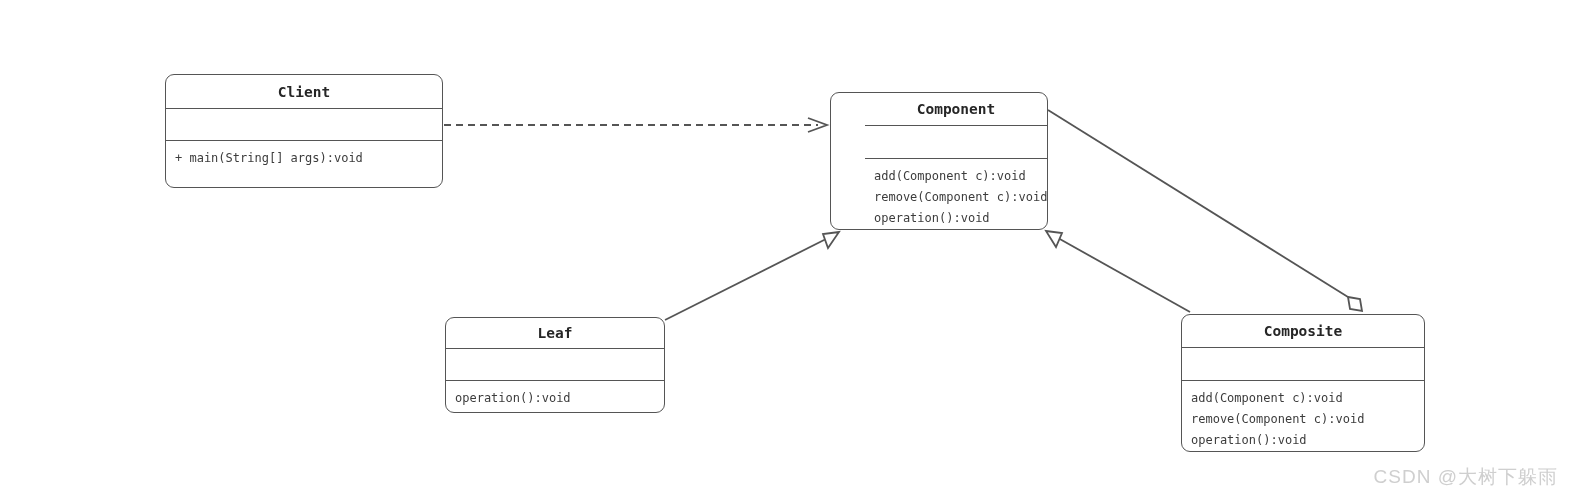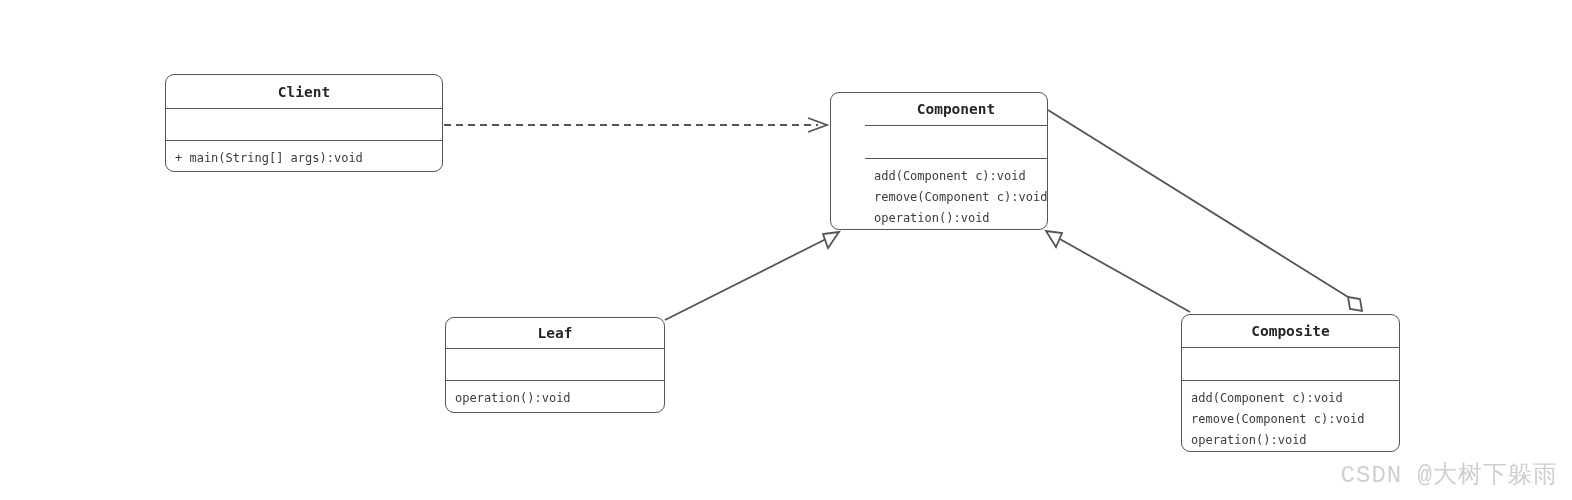--- a/index.html
+++ b/index.html
@@ -49,39 +49,39 @@
     box-sizing: border-box;
     padding: 7px 9px 6px 9px;
   }
   .uml-op {
     font-size: 12px;
     color: #3c3c3c;
     line-height: 21px;
     white-space: pre;
   }
   
-  #class-client      { left: 165px; top: 74px;  width: 278px; height: 98px; }
+  #class-client      { left: 165px; top: 74px;  width: 278px; height: 114px; }
   #class-client .uml-name  { height: 34px; }
   #class-client .uml-attrs { height: 32px; }
   #class-component   { left: 830px; top: 92px;  width: 218px; height: 138px; padding-left: 34px; }
   #class-component .uml-name  { height: 33px; }
   #class-component .uml-attrs { height: 33px; }
   #class-leaf        { left: 445px; top: 317px; width: 220px; height: 96px; }
   #class-leaf .uml-name  { height: 31px; }
   #class-leaf .uml-attrs { height: 32px; }
-  #class-composite   { left: 1181px; top: 314px; width: 219px; height: 138px; }
+  #class-composite   { left: 1181px; top: 314px; width: 244px; height: 138px; }
   #class-composite .uml-name  { height: 33px; }
   #class-composite .uml-attrs { height: 33px; }
 
   .watermark {
     position: absolute;
     right: 14px;
     bottom: 10px;
-    font-family: Liberation Mono, monospace;
-    font-size: 24px;
+    font-family: Liberation Sans, sans-serif;
+    font-size: 19px;
     color: #cfcfcf;
     letter-spacing: 1px;
     white-space: nowrap;
     z-index: 5;
   }
 </style>
 </head>
 <body>
 
 <svg id="canvas" viewBox="0 0 1572 500" xmlns="http://www.w3.org/2000/svg">

